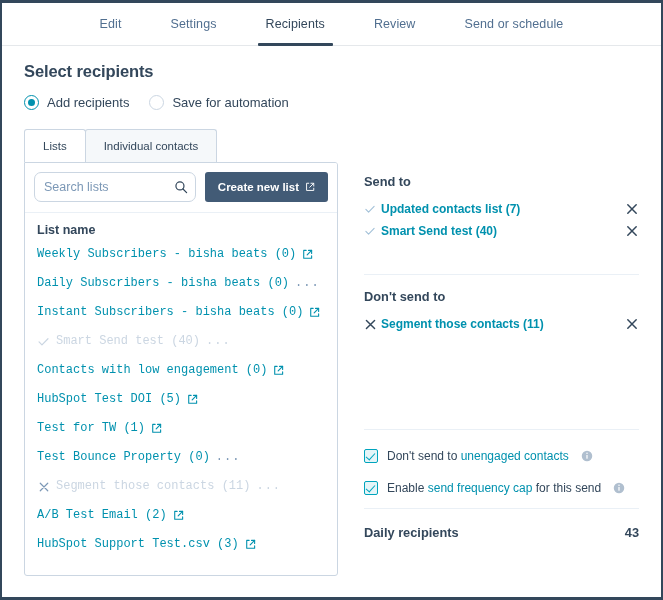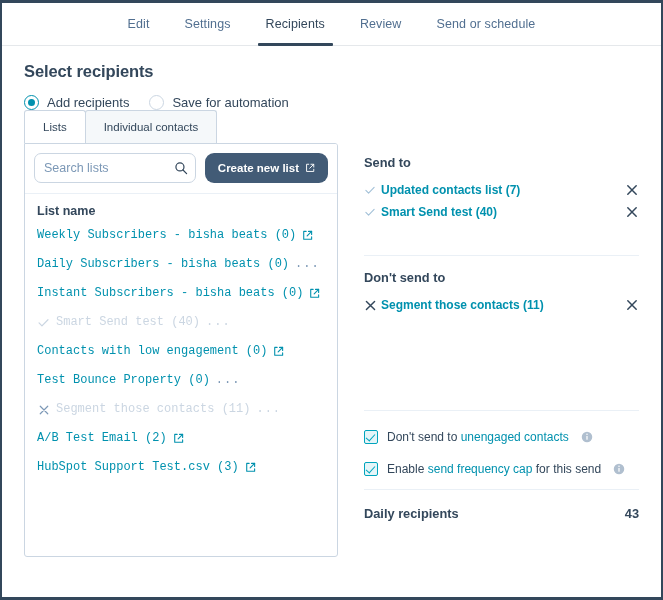--- a/index.html
+++ b/index.html
@@ -27,21 +27,21 @@
     border-bottom: 3px solid #33475b;
   }
 
   
   .topnav {
     height: 43px;
     border-bottom: 1px solid #e5e8eb;
     display: flex;
     align-items: stretch;
     justify-content: center;
-    gap: 1px;
+    gap: 15px;
     background: #fff;
   }
   .topnav-tab {
     position: relative;
     display: flex;
     align-items: center;
     padding: 0 17px;
     font-size: 12.5px;
     color: #516f90;
     cursor: pointer;
@@ -63,21 +63,21 @@
 
   .page-title {
     font-size: 16.5px;
     font-weight: bold;
     color: #33475b;
     margin: 0 0 14px 0;
     letter-spacing: -.1px;
   }
 
   
-  .radio-row { display: flex; gap: 20px; }
+  .radio-row { display: flex; gap: 20px; margin-bottom: 19px; }
   .radio-opt { display: flex; align-items: center; gap: 8px; cursor: pointer; }
   .radio-mark {
     width: 15px; height: 15px;
     border-radius: 50%;
     border: 1.5px solid #cbd6e2;
     background: #fff;
     position: relative;
     flex: 0 0 auto;
   }
   .radio-opt.checked .radio-mark {
@@ -158,21 +158,21 @@
     position: absolute;
     right: 8px; top: 50%;
     transform: translateY(-50%);
     width: 14px; height: 14px;
     color: #33475b;
     pointer-events: none;
   }
   .btn-primary {
     height: 30px;
     border: none;
-    border-radius: 9px;
+    border-radius: 3px;
     background: #425b76;
     color: #ffffff;
     font-size: 11.5px;
     font-weight: bold;
     font-family: "Liberation Sans", sans-serif;
     padding: 0 13px;
     display: inline-flex;
     align-items: center;
     gap: 6px;
     cursor: pointer;
@@ -394,21 +394,37 @@
 
             <div class="list-item">
               <span class="li-label">Contacts with low engagement (0)</span>
               <svg class="li-ext" viewBox="0 0 16 16" fill="none">
                 <path d="M6 2H2.5v11.5H14V10" stroke="currentColor" stroke-width="1.6" stroke-linecap="round" stroke-linejoin="round"></path>
                 <path d="M9.5 2H14v4.5" stroke="currentColor" stroke-width="1.6" stroke-linecap="round" stroke-linejoin="round"></path>
                 <path d="M14 2L7.5 8.5" stroke="currentColor" stroke-width="1.6" stroke-linecap="round"></path>
               </svg>
             </div>
 
-
+            <div class="list-item">
+              <span class="li-label">HubSpot Test DOI (5)</span>
+              <svg class="li-ext" viewBox="0 0 16 16" fill="none">
+                <path d="M6 2H2.5v11.5H14V10" stroke="currentColor" stroke-width="1.6" stroke-linecap="round" stroke-linejoin="round"></path>
+                <path d="M9.5 2H14v4.5" stroke="currentColor" stroke-width="1.6" stroke-linecap="round" stroke-linejoin="round"></path>
+                <path d="M14 2L7.5 8.5" stroke="currentColor" stroke-width="1.6" stroke-linecap="round"></path>
+              </svg>
+            </div>
+
+            <div class="list-item">
+              <span class="li-label">Test for TW (1)</span>
+              <svg class="li-ext" viewBox="0 0 16 16" fill="none">
+                <path d="M6 2H2.5v11.5H14V10" stroke="currentColor" stroke-width="1.6" stroke-linecap="round" stroke-linejoin="round"></path>
+                <path d="M9.5 2H14v4.5" stroke="currentColor" stroke-width="1.6" stroke-linecap="round" stroke-linejoin="round"></path>
+                <path d="M14 2L7.5 8.5" stroke="currentColor" stroke-width="1.6" stroke-linecap="round"></path>
+              </svg>
+            </div>
 
             <div class="list-item">
               <span class="li-label">Test Bounce Property (0)</span>
               <span class="li-dots">...</span>
             </div>
 
             <div class="list-item disabled">
               <span class="li-icon">
                 <svg viewBox="0 0 16 16" fill="none" style="width:12px;height:12px;color:#7c98b6">
                   <path d="M3 3l10 10M13 3L3 13" stroke="currentColor" stroke-width="1.6" stroke-linecap="round"></path>

